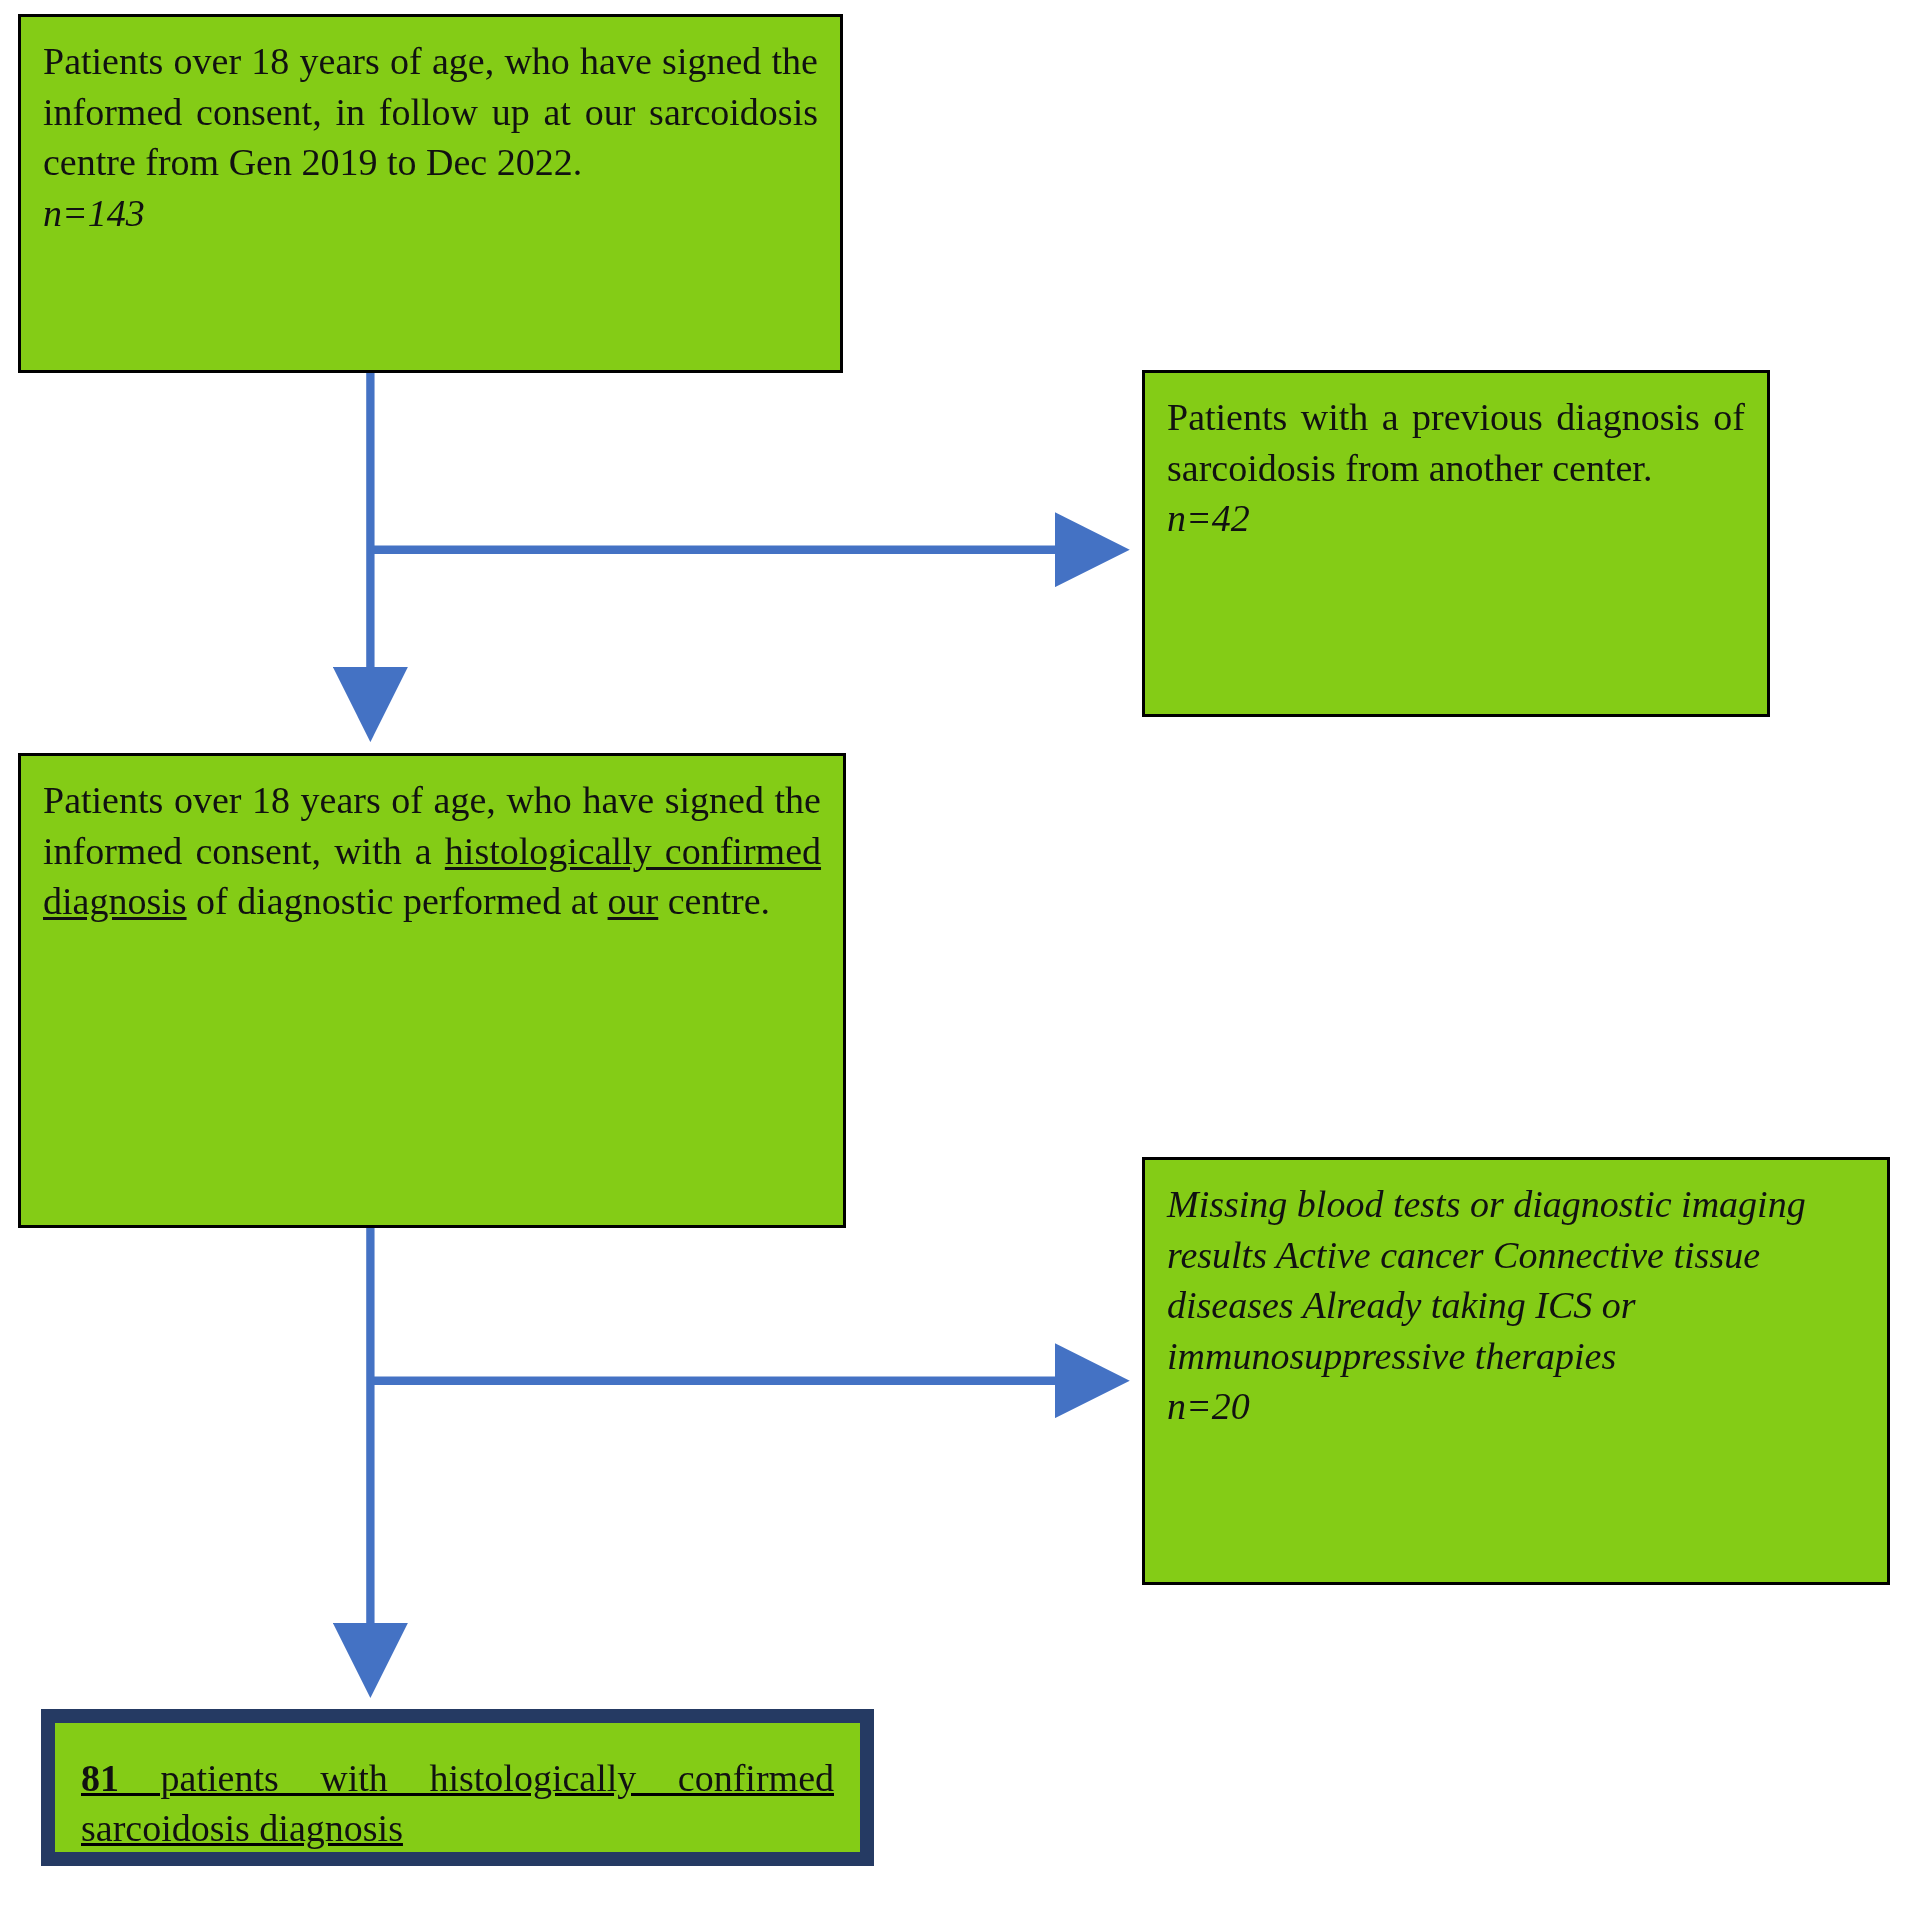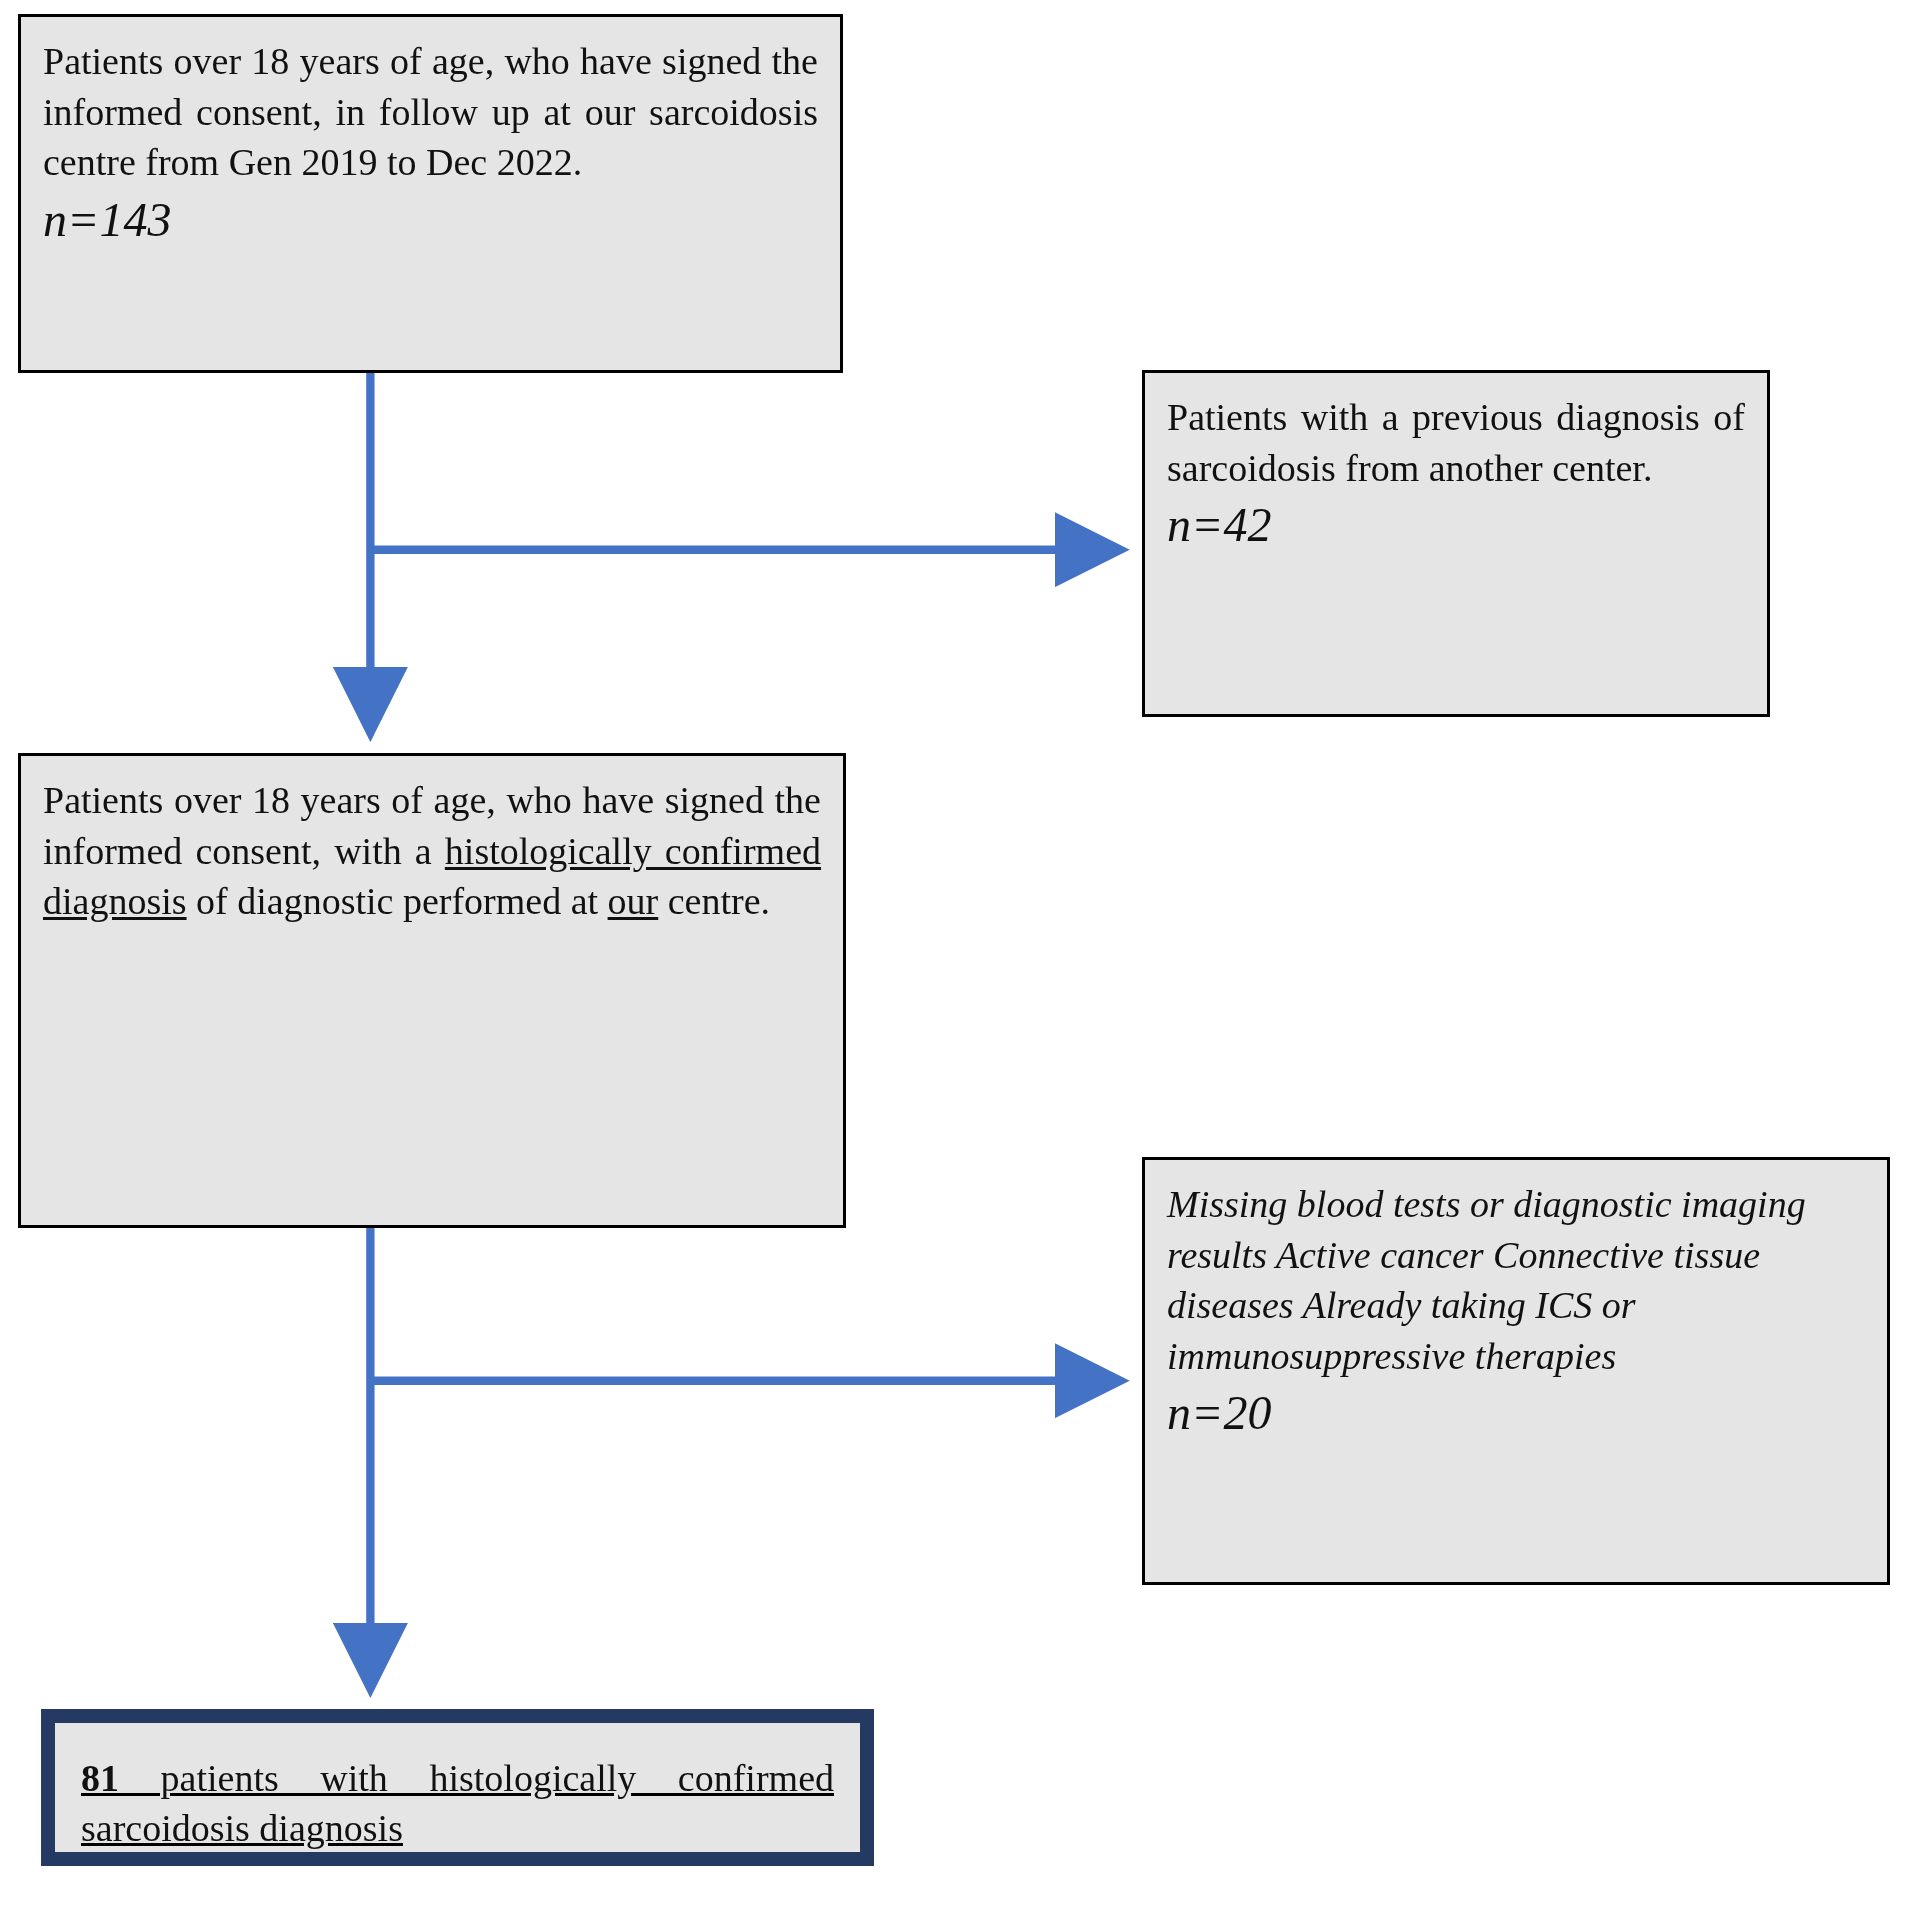--- a/index.html
+++ b/index.html
@@ -12,21 +12,21 @@
     width: 1912px;
     height: 1926px;
     background: #ffffff;
     font-family: "Liberation Serif", "DejaVu Serif", serif;
     overflow: hidden;
   }
 
   .flow-box {
     position: absolute;
     box-sizing: border-box;
-    background: #e5e5e5;
+    background: #84cc16;
     border: 3.2px solid #000000;
     padding: 19px 22px 16.7px 22px;
   }
   .flow-box.final {
     border: 14px solid #253A63;
     padding: 29.5px 26px 29.5px 26px;
   }
 
   .para {
     margin: 0;
@@ -36,21 +36,21 @@
     text-align: justify;
     text-justify: inter-word;
     hyphens: none;
   }
   .para.left-align {
     text-align: left;
     font-style: italic;
   }
   .n-line {
     margin: 0;
-    font-size: 48px;
+    font-size: 38px;
     line-height: 1.33;
     color: #111111;
     font-style: italic;
   }
   .u { text-decoration: underline; text-underline-offset: 0.08em; }
   .b { font-weight: bold; }
 
   
   #connectors {
     position: absolute;

